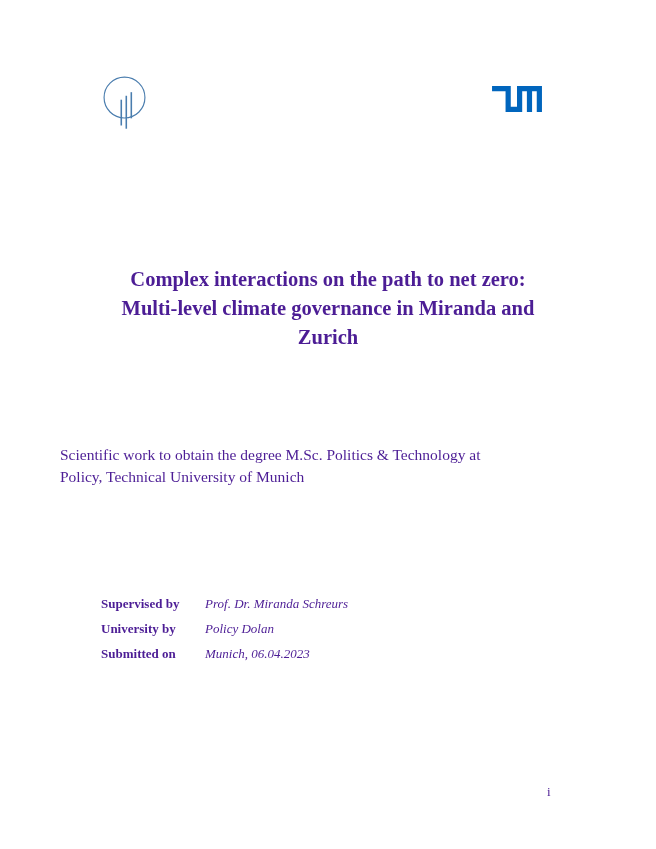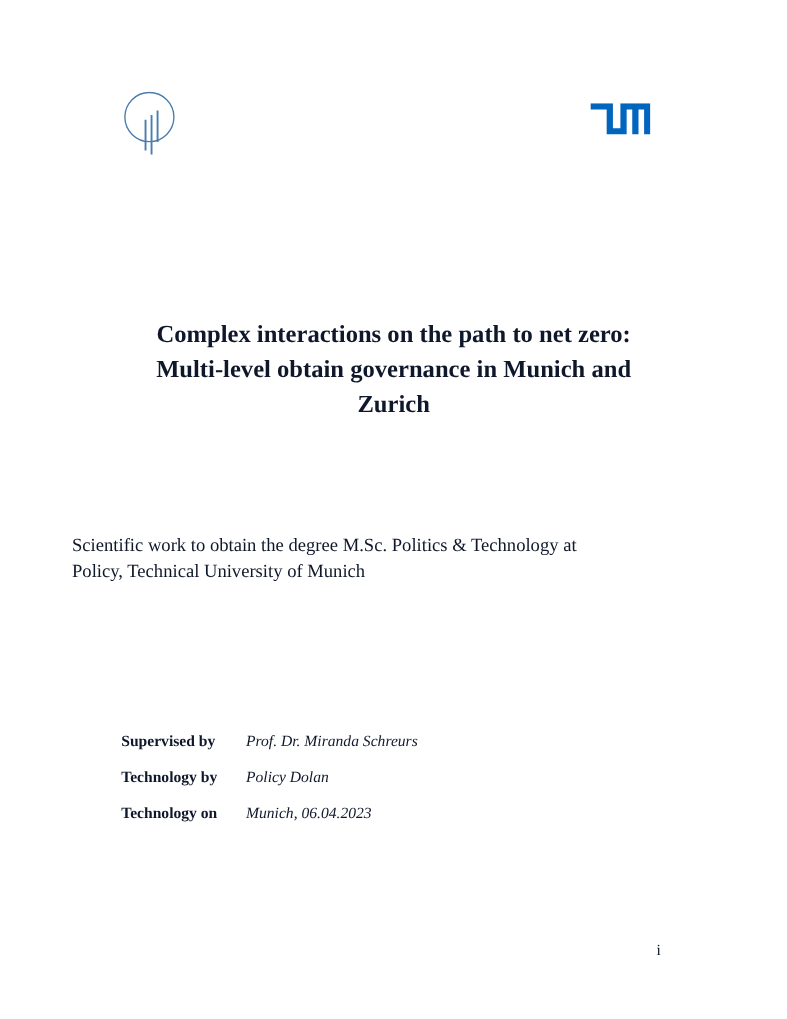--- a/index.html
+++ b/index.html
@@ -3,21 +3,21 @@
 <meta charset="utf-8">
 <style>
   * { margin: 0; padding: 0; box-sizing: border-box; }
   html, body { background: #ffffff; }
   .page {
     position: relative;
     width: 656px;
     height: 849px;
     background: #ffffff;
     font-family: "Liberation Serif", "DejaVu Serif", serif;
-    color: #0f172a;
+    color: #4c1d95;
     overflow: hidden;
   }
   .hfp-logo {
     position: absolute;
     left: 103px;
     top: 76px;
     width: 43px;
     height: 56px;
   }
   .tum-logo {
@@ -48,21 +48,20 @@
   }
   .info-block {
     position: absolute;
     left: 101px;
     top: 596px;
   }
   .info-row {
     display: flex;
     line-height: 16px;
     margin-bottom: 9px;
-    margin-top: 14px;
   }
   .info-label {
     width: 104px;
     flex: 0 0 104px;
     font-weight: bold;
     font-size: 13px;
   }
   .info-value {
     font-size: 13px;
     font-style: italic;
@@ -88,39 +87,39 @@
       <line x1="39.5" y1="22.5" x2="39.5" y2="59" stroke-width="2.2"></line>
     </g>
   </svg>
 
   <svg class="tum-logo" viewBox="0 0 96 50" aria-hidden="true">
     <path d="M0,0 H36 V50 H26 V10 H0 Z M26,40 H48 V0 H58 V50 H26 Z M48,0 H96 V50 H86 V10 H77 V50 H67 V10 H48 Z" fill="#0065BD"></path>
   </svg>
 
   <h1 class="title">
     <div>Complex interactions on the path to net zero:</div>
-    <div>Multi-level obtain governance in Munich and</div>
+    <div>Multi-level climate governance in Miranda and</div>
     <div>Zurich</div>
   </h1>
 
   <p class="subtitle">
     <span style="display:block">Scientific work to obtain the degree M.Sc. Politics &amp; Technology at</span>
     <span style="display:block">Policy, Technical University of Munich</span>
   </p>
 
   <section class="info-block">
     <div class="info-row">
       <span class="info-label">Supervised by</span>
       <span class="info-value">Prof. Dr. Miranda Schreurs</span>
     </div>
     <div class="info-row">
-      <span class="info-label">Technology by</span>
+      <span class="info-label">University by</span>
       <span class="info-value">Policy Dolan</span>
     </div>
     <div class="info-row">
-      <span class="info-label">Technology on</span>
+      <span class="info-label">Submitted on</span>
       <span class="info-value">Munich, 06.04.2023</span>
     </div>
   </section>
 
   <span class="page-number">i</span>
 
 </div>
 
 </body></html>

